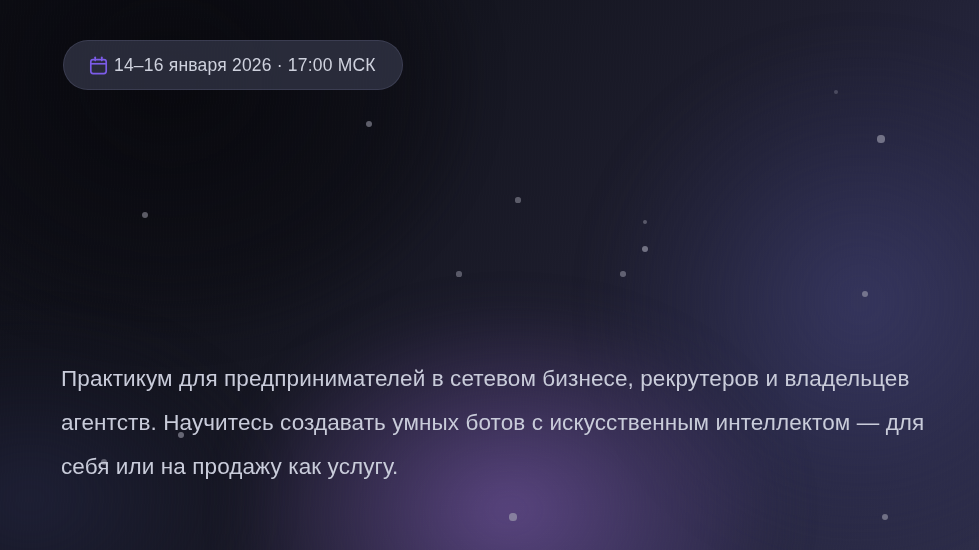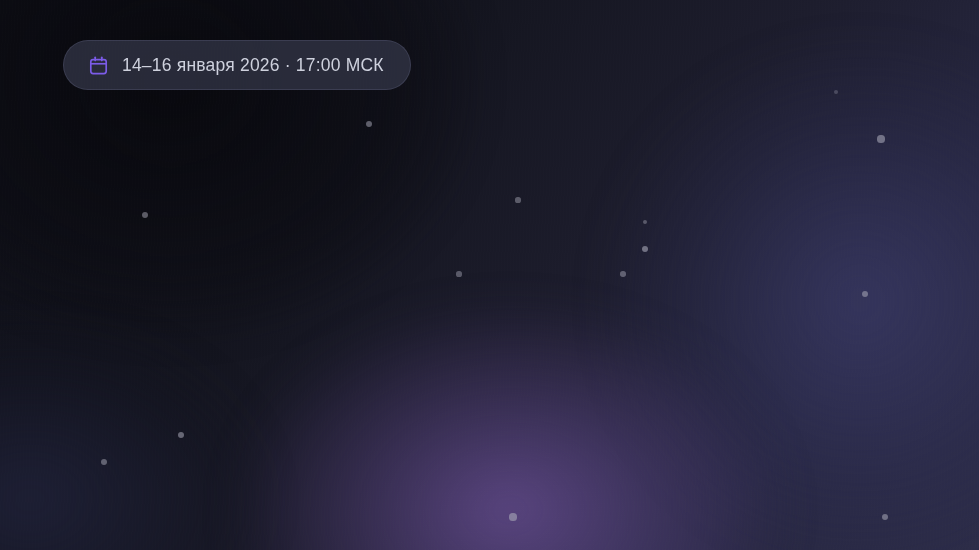--- a/index.html
+++ b/index.html
@@ -87,21 +87,21 @@
   }
 
   .date-badge {
     position: absolute;
     left: 63px;
     top: 40px;
     height: 50px;
     box-sizing: border-box;
     display: flex;
     align-items: center;
-    gap: 13px;
+    gap: 5px;
     padding: 0 26px 0 24px;
     border-radius: 26px;
     background: rgba(53,55,73,0.72);
     border: 1px solid rgba(104,106,136,0.30);
   }
   .cal-icon {
     width: 21px;
     height: 21px;
     flex: none;
     display: block;
@@ -185,15 +185,16 @@
       <svg class="cal-icon" viewBox="0 0 24 24" fill="none">
         <rect x="3.2" y="5.2" width="17.6" height="16" rx="2.6" stroke="#7c5ce8" stroke-width="1.9"></rect>
         <line x1="3.2" y1="10.0" x2="20.8" y2="10.0" stroke="#7c5ce8" stroke-width="1.9"></line>
         <line x1="8.2" y1="2.6" x2="8.2" y2="6.4" stroke="#7c5ce8" stroke-width="1.9" stroke-linecap="round"></line>
         <line x1="15.8" y1="2.6" x2="15.8" y2="6.4" stroke="#7c5ce8" stroke-width="1.9" stroke-linecap="round"></line>
       </svg>
       <span class="date-text">14–16 января 2026 · 17:00 МСК</span>
     </div>
 
 
+    <p class="subtext">Практикум для предпринимателей в сетевом бизнесе, рекрутеров и владельцев агентств. Научитесь создавать умных ботов с искусственным интеллектом — для себя или на продажу как услугу.</p>
 
   </div>
 </div>
 
 </body></html>

